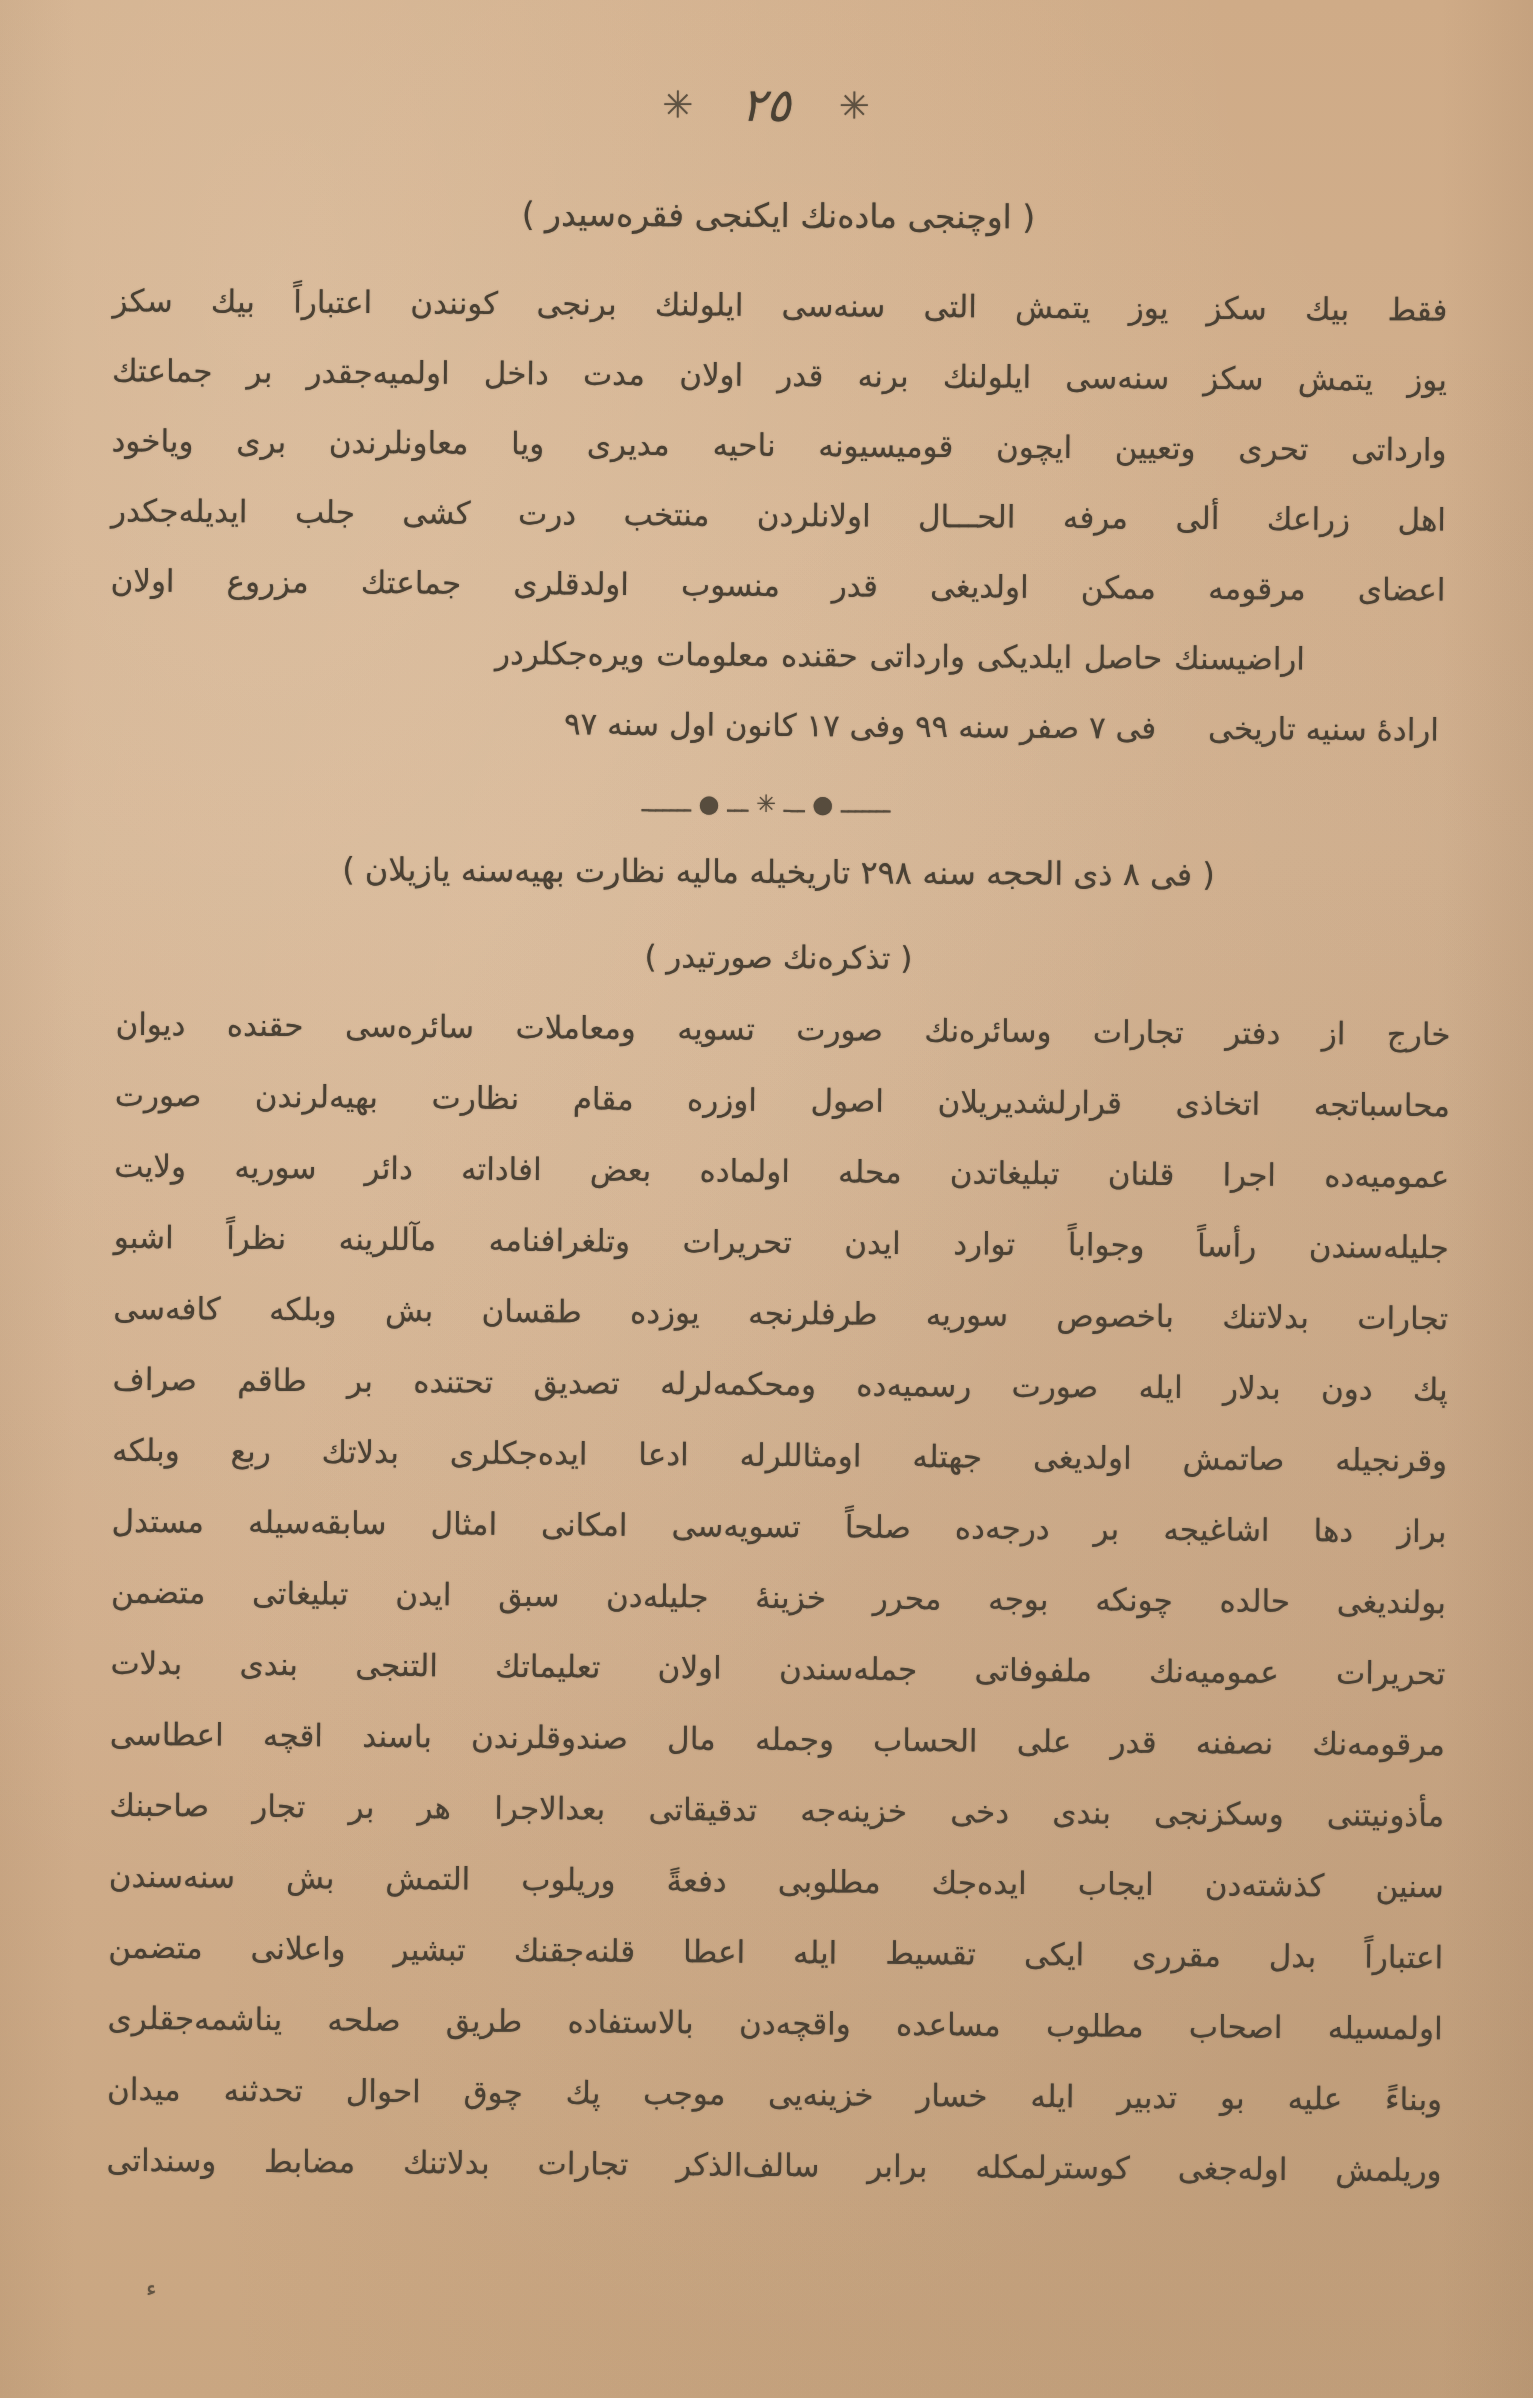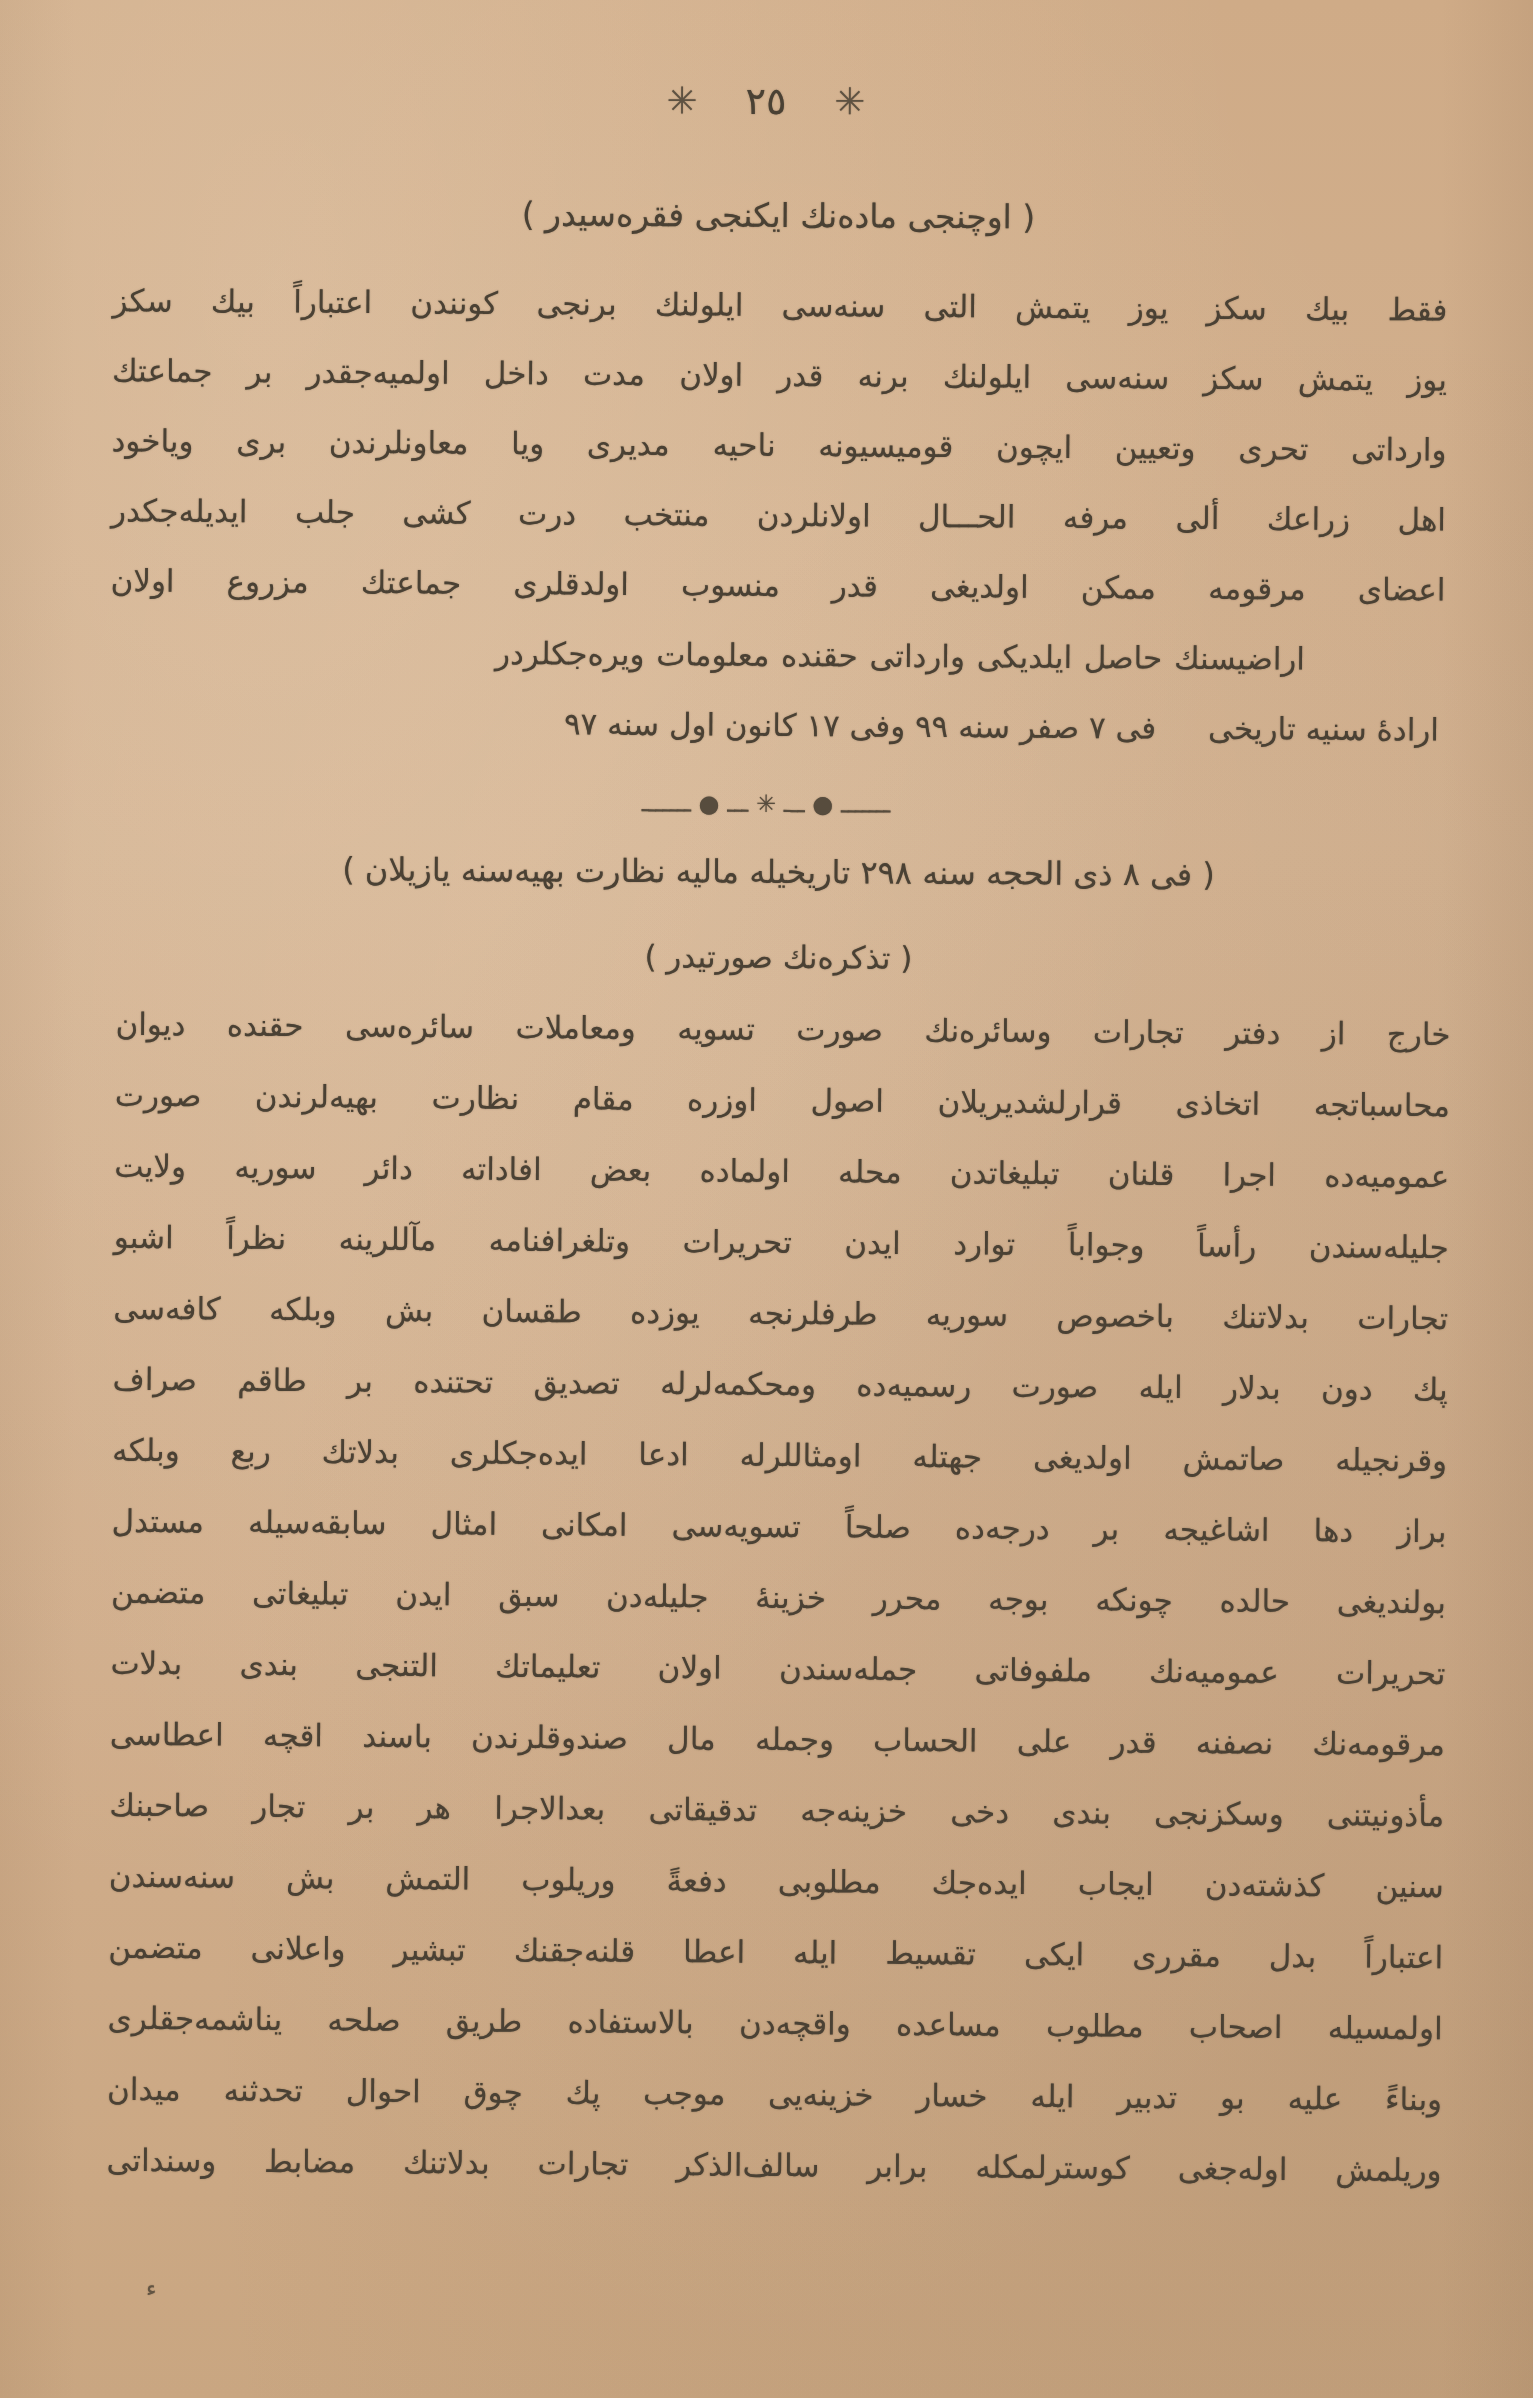--- a/index.html
+++ b/index.html
@@ -20,21 +20,21 @@
   .ink{
     color:#4a4134;
     text-shadow:0 0 1.1px rgba(70,60,46,0.55), 0 0 2.8px rgba(70,60,46,0.12);
   }
   .pagenum-row{
     position:absolute;top:82px;left:0;width:100%;
     display:flex;justify-content:center;align-items:center;gap:48px;
     transform:rotate(0.3deg);
   }
   .pagenum-row .orn{font-size:37px;line-height:1;opacity:.85;}
-  .pagenum-row .num{font-size:38px;line-height:1;letter-spacing:3.7px;}
+  .pagenum-row .num{font-size:46px;line-height:1;letter-spacing:3.7px;font-style:italic;}
   .heading{
     position:absolute;left:112px;width:1335px;
     direction:rtl;text-align:center;
     font-size:33px;line-height:60px;
     transform:rotate(0.35deg);
   }
   .h1{top:186px;}
   .h2{top:842px;font-size:32px;}
   .h3{top:927px;font-size:31px;}
   .para{

